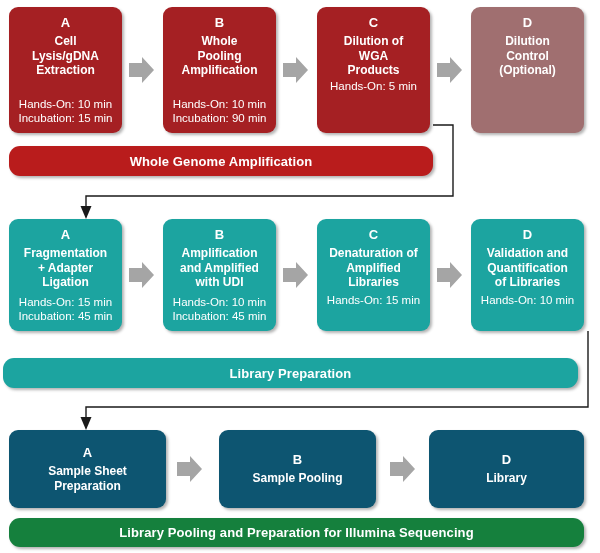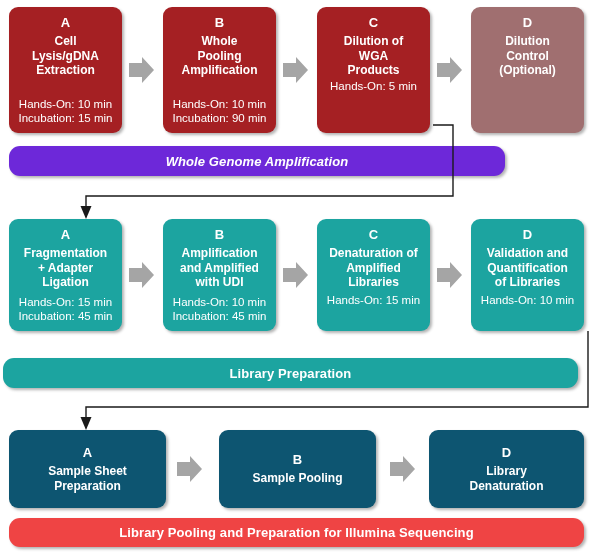--- a/index.html
+++ b/index.html
@@ -163,21 +163,21 @@
 
   <div class="box r1" style="left:471px; top:7px; width:113px; height:126px; background:#A06F70;">
     <div class="letter">D</div>
     <div class="title">
       <div>Dilution</div>
       <div>Control</div>
       <div>(Optional)</div>
     </div>
   </div>
 
-  <div class="banner" style="left:9px; top:146px; width:496px; height:30px; background:#6d28d9;font-style:italic;">
+  <div class="banner" style="left:9px; top:146px; width:424px; height:30px; background:#b91c1c;">
     <span>Whole Genome Amplification</span>
   </div>
 
   <div class="box r2" style="left:9px; top:219px; width:113px; height:112px; background:#1CA4A0;">
     <div class="letter">A</div>
     <div class="title">
       <div>Fragmentation</div>
       <div>+ Adapter</div>
       <div>Ligation</div>
     </div>
@@ -270,21 +270,20 @@
   <div class="arrow" style="left:390px; top:454px;">
     <svg width="26" height="30" viewBox="0 0 26 30">
         <polygon points="0,8 13,8 13,2 25,15 13,28 13,22 0,22" fill="#A5A5A5"></polygon>
       </svg>
   </div>
 
   <div class="box r3" style="left:429px; top:430px; width:155px; height:78px; background:#0D5571; justify-content:center;">
     <div class="letter">D</div>
     <div class="title">
       <div>Library</div>
-      <div>Denaturation</div>
-    </div>
-  </div>
-
-  <div class="banner" style="left:9px; top:518px; width:575px; height:29px; background:#ef4444;">
+    </div>
+  </div>
+
+  <div class="banner" style="left:9px; top:518px; width:575px; height:29px; background:#15803d;">
     <span>Library Pooling and Preparation for Illumina Sequencing</span>
   </div>
 
 </div>
 
 </body></html>

